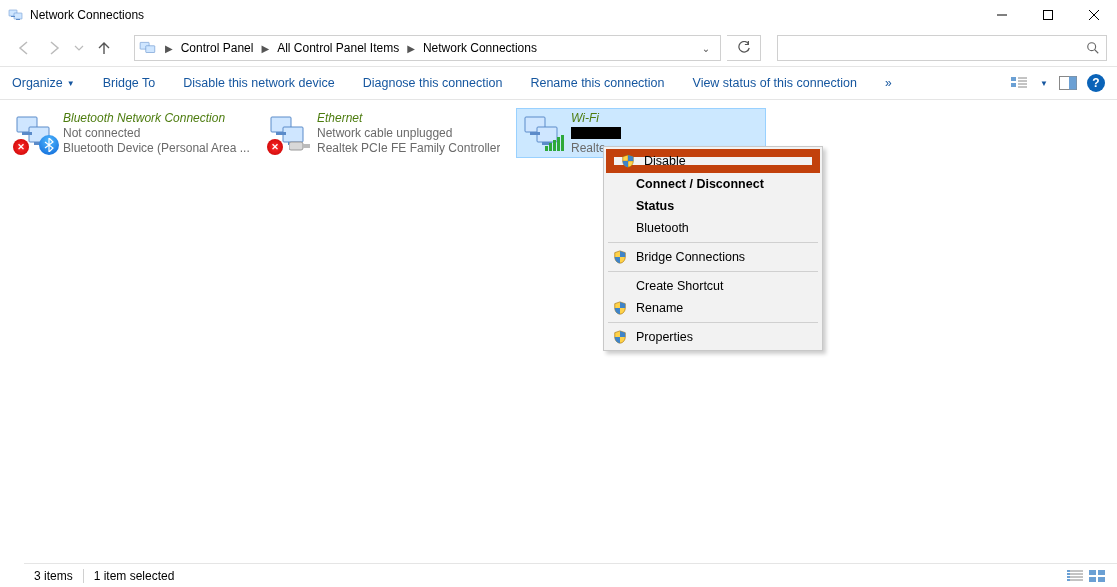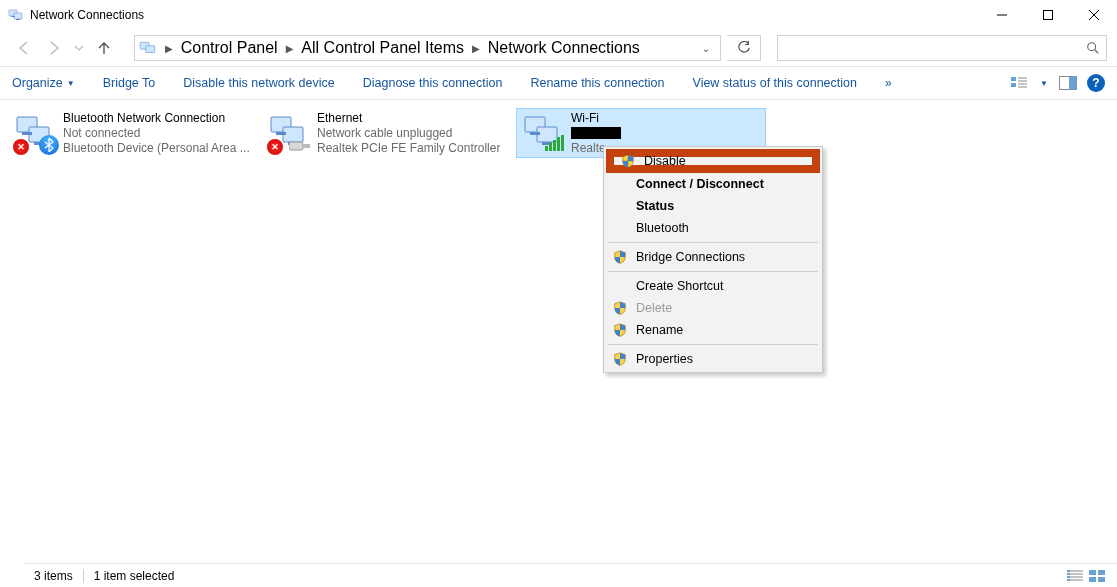--- a/index.html
+++ b/index.html
@@ -15,21 +15,21 @@
 
   
   .navbar { height: 36px; display: flex; align-items: center; padding: 0 10px 0 12px; gap: 6px; }
   .nav-arrow { width: 24px; height: 24px; display:flex; align-items:center; justify-content:center; }
   .nav-arrow svg { stroke: #555; }
   .nav-arrow.disabled svg { stroke: #bbb; }
   .nav-sep { width: 6px; }
   .crumbs { flex: 1; height: 26px; border: 1px solid #d0d0d0; display:flex; align-items:center; padding: 0 2px; gap: 0; background:#fff; }
   .crumb-icon { width: 18px; height: 18px; margin: 0 4px 0 2px; }
   .crumb-chev { padding: 0 4px; color:#555; font-size: 10px; display:flex; align-items:center; }
-  .crumb { font-size: 16px; padding: 3px 4px; color:#000; }
+  .crumb { font-size: 12px; padding: 3px 4px; color:#000; }
   .crumb-drop { width:24px; text-align:center; color:#555; font-size:10px; padding:0 6px; }
   .refresh-box { width: 34px; height: 26px; border: 1px solid #d0d0d0; border-left: none; display:flex; align-items:center; justify-content:center; margin-right: 10px; }
   .search-box { width: 330px; height: 26px; border: 1px solid #d0d0d0; display:flex; align-items:center; padding: 0 6px; background:#fff; }
   .search-box .sb-space { flex:1; }
   .search-box .sb-icon { width:14px; height:14px; color:#555; }
 
   
   .cmdbar { height: 34px; border-top: 1px solid #e5e5e5; border-bottom: 1px solid #e5e5e5; background: #fff; display:flex; align-items:center; padding: 10px 12px; gap: 28px; }
   .cmd { color: #15569f; font-size: 12.5px; display:flex; align-items:center; gap:4px; }
   .cmd .caret { font-size: 8px; color:#15569f; }
@@ -43,21 +43,21 @@
   .netitem { width: 250px; height: 50px; display:flex; align-items:center; padding: 2px 6px; gap: 8px; border: 1px solid transparent; }
   .netitem.selected { background: #cce8ff; border: 1px solid #99d1ff; }
   .net-icon { position:relative; width: 40px; height: 40px; flex-shrink:0; }
   .net-x { position:absolute; left:-2px; bottom:-2px; width:16px; height:16px; background: radial-gradient(circle at 50% 50%, #ff2b2b, #c40000); border-radius:50%; display:flex; align-items:center; justify-content:center; }
   .net-x::after { content:"✕"; color:#fff; font-size:9px; font-weight:bold;}
   .net-bt { position:absolute; right:-4px; bottom:-2px; width:20px; height:20px; background: radial-gradient(circle at 50% 30%, #4fb8ff, #0b64d6); border-radius:50%; display:flex; align-items:center; justify-content:center; }
   .net-bt svg { width:10px; height:14px; }
   .net-eth { position:absolute; right:-2px; bottom:-4px;}
   .net-signal { position:absolute; right:-2px; bottom:-2px;}
   .net-text { font-size: 12px; line-height: 15px; overflow:hidden; }
-  .net-text .l1 { color:#000000; white-space:nowrap; overflow:hidden; text-overflow:ellipsis;}
+  .net-text .l1 { color:#4d7c0f; white-space:nowrap; overflow:hidden; text-overflow:ellipsis;font-style:italic;}
   .net-text .l2, .net-text .l3 { color:#6a6a6a; white-space:nowrap; overflow:hidden; text-overflow:ellipsis;}
   .black-redact { display:inline-block; background:#000; width: 50px; height: 12px; vertical-align:middle; }
 
   
   .ctx { position:absolute; left: 603px; top: 146px; width: 220px; background:#f2f2f2; border:1px solid #c8c8c8; box-shadow: 3px 3px 4px rgba(0,0,0,0.2); padding: 2px; font-size:12.5px; }
   .ctx-row { display:flex; align-items:center; height: 22px; padding: 0 10px 0 6px; gap: 8px; }
   .ctx-row.hl { border: 8px solid #c2410c; height: 24px; }
   .ctx-row.disabled span.lbl { color:#9a9a9a; }
   .ctx-row.bold span.lbl { font-weight: 600; }
   .ctx-ic { width:16px; height:16px; display:flex; align-items:center; justify-content:center; }
@@ -309,30 +309,20 @@
           <path d="M8 8 V15 C5 15 2 12 2 8 Z" fill="#2a7bd6" opacity="0.9"></path>
         </svg>
     </span>
     <span class="lbl">Bridge Connections</span>
   </div>
   <div class="ctx-sep"></div>
   <div class="ctx-row">
     <span class="ctx-ic"></span>
     <span class="lbl">Create Shortcut</span>
   </div>
-  <div class="ctx-row disabled">
-    <span class="ctx-ic">
-      <svg viewBox="0 0 16 16" width="14" height="14">
-          <path d="M8 1 L14 3 V8 C14 12 11 15 8 15 C5 15 2 12 2 8 V3 Z" fill="#ffd24a" stroke="#a06b00" stroke-width="0.7"></path>
-          <path d="M8 1 L14 3 V8 H8 Z" fill="#2a7bd6" opacity="0.9"></path>
-          <path d="M8 8 V15 C5 15 2 12 2 8 Z" fill="#2a7bd6" opacity="0.9"></path>
-        </svg>
-    </span>
-    <span class="lbl">Delete</span>
-  </div>
   <div class="ctx-row">
     <span class="ctx-ic">
       <svg viewBox="0 0 16 16" width="14" height="14">
           <path d="M8 1 L14 3 V8 C14 12 11 15 8 15 C5 15 2 12 2 8 V3 Z" fill="#ffd24a" stroke="#a06b00" stroke-width="0.7"></path>
           <path d="M8 1 L14 3 V8 H8 Z" fill="#2a7bd6" opacity="0.9"></path>
           <path d="M8 8 V15 C5 15 2 12 2 8 Z" fill="#2a7bd6" opacity="0.9"></path>
         </svg>
     </span>
     <span class="lbl">Rename</span>
   </div>

